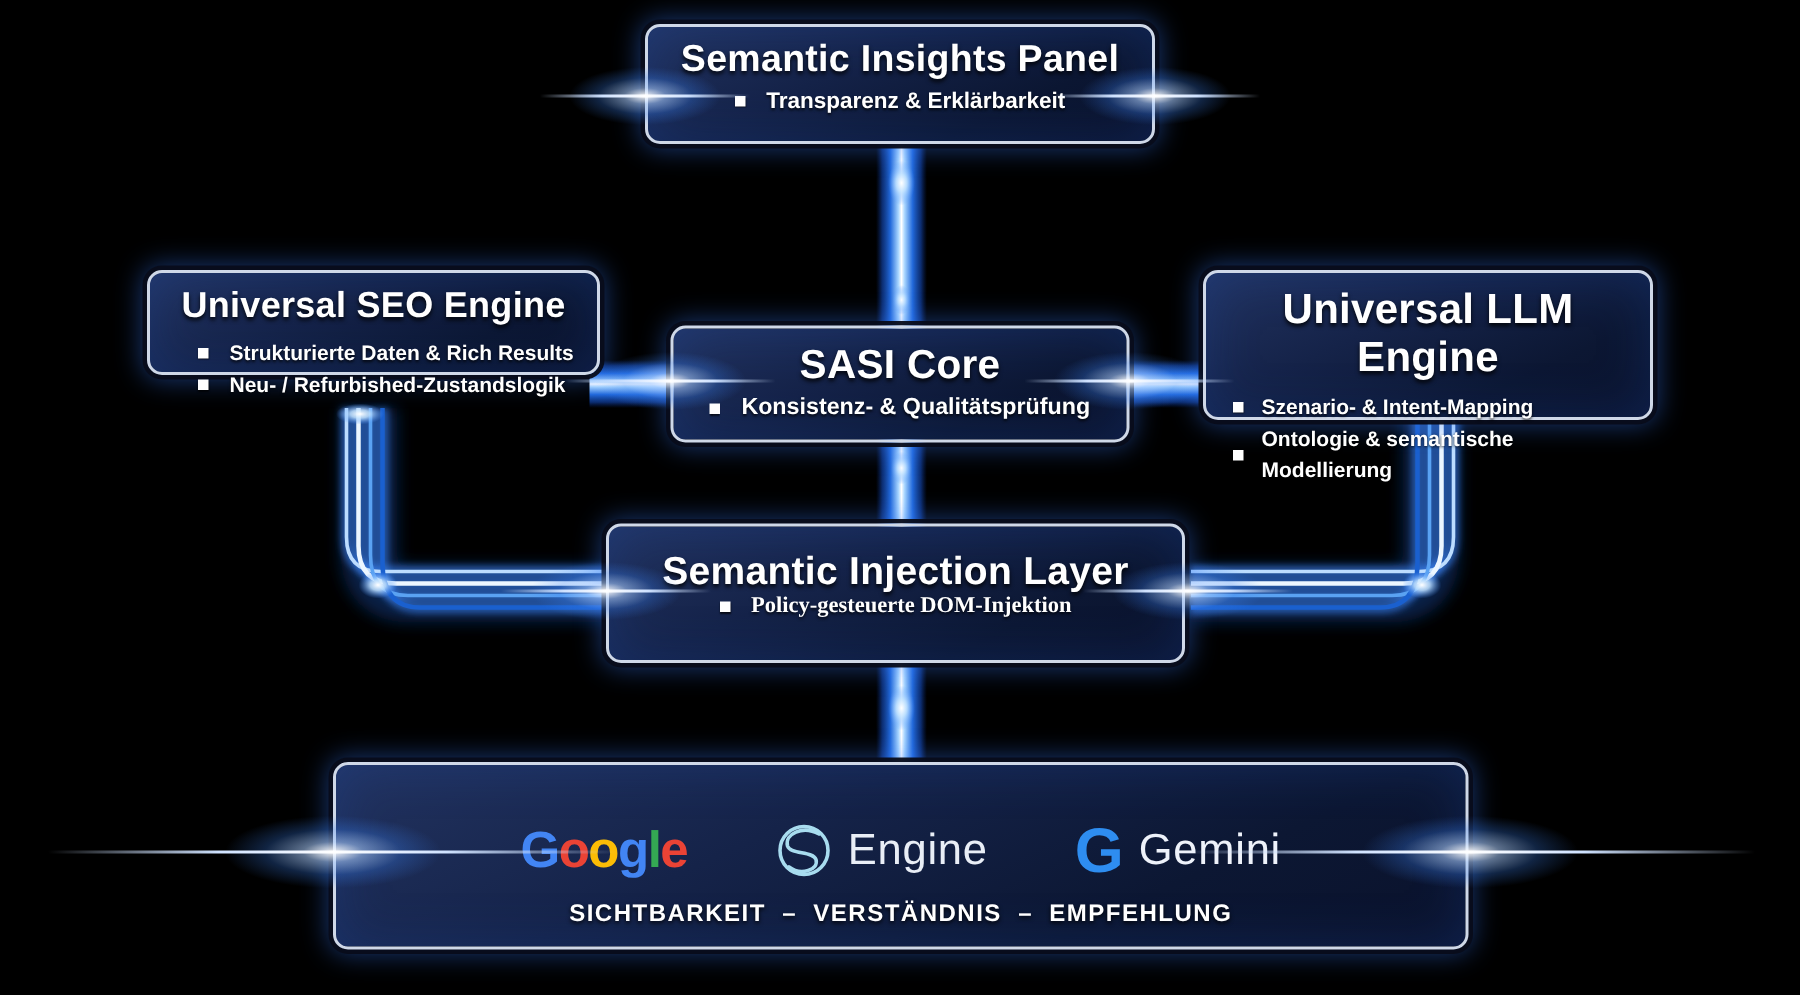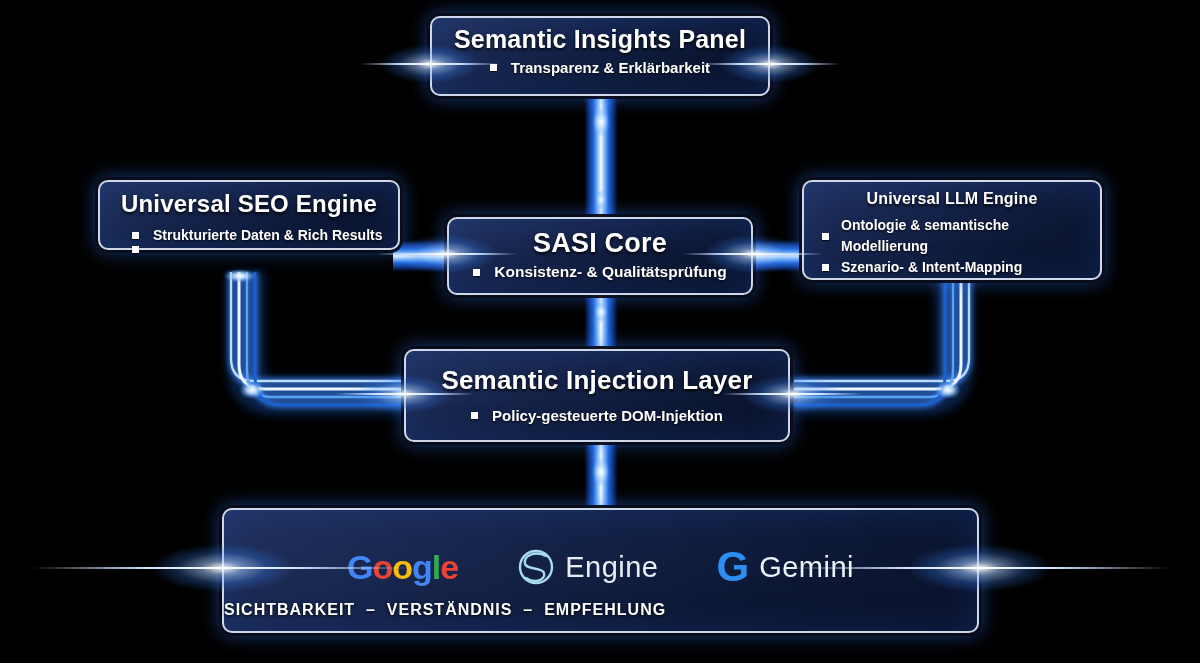--- a/index.html
+++ b/index.html
@@ -31,38 +31,38 @@
   .n-insights .node-title{font-size:25px;}
   .n-insights .bullet-row{font-size:15px;margin-top:5px;}
   .n-seo{left:98px;top:180px;width:302px;height:70px;padding-top:8px;}
   .n-seo .node-title{font-size:24px;}
   .n-seo .bullets{margin-top:7px;padding-left:32px;}
   .n-seo .bullet-row{font-size:14px;line-height:21px;}
   .n-sasi{left:447px;top:217px;width:306px;height:78px;padding-top:9px;}
   .n-sasi .node-title{font-size:27px;}
   .n-sasi .bullet-row{font-size:15.5px;margin-top:4px;}
   .n-llm{left:802px;top:180px;width:300px;height:100px;padding-top:8px;}
-  .n-llm .node-title{font-size:16px;}
+  .n-llm .node-title{font-size:28px;}
   .n-llm .bullets{margin-top:7px;padding-left:18px;}
   .n-llm .bullet-row{font-size:14px;line-height:21px;}
   .n-llm .bullet-marker{margin-right:12px;}
   .n-injection{left:404px;top:349px;width:386px;height:93px;padding-top:14px;}
   .n-injection .node-title{font-size:26px;}
-  .n-injection .bullet-row{font-size:15px;margin-top:11px;}
+  .n-injection .bullet-row{font-size:15px;font-family:Liberation Serif, serif;}
   
   .n-platforms{left:222px;top:508px;width:757px;height:125px;}
   .logo-row{position:absolute;top:36px;left:0;width:100%;display:flex;
             justify-content:center;align-items:center;gap:58px;}
   .google-logo{font-size:34px;font-weight:bold;letter-spacing:-1px;}
   .chatgpt-logo{display:flex;align-items:center;gap:9px;color:#a8dcef;}
   .chatgpt-label{font-size:29px;color:#e9eef6;font-weight:400;letter-spacing:.5px;}
   .gemini-logo{display:flex;align-items:center;gap:10px;}
   .gemini-g{font-size:42px;font-weight:bold;line-height:1;}
   .gemini-label{font-size:29px;color:#eef2fa;font-weight:400;letter-spacing:.5px;}
-  .caption{position:absolute;bottom:12px;left:0;width:100%;
+  .caption{position:absolute;bottom:12px;left:0;width:100%;text-align:center;
            color:#fff;font-weight:bold;font-size:16px;letter-spacing:1px;
            white-space:pre;text-shadow:0 1px 3px rgba(0,0,0,.9);}
   
   .flare{position:absolute;z-index:4;width:140px;height:64px;
          transform:translate(-50%,-50%);pointer-events:none;
          background:radial-gradient(ellipse 50% 42% at center,rgba(255,255,255,.95) 0%,
                     rgba(170,205,255,.55) 20%,rgba(60,130,240,.28) 45%,rgba(0,0,0,0) 72%);}
   .flare .streak{position:absolute;top:50%;left:50%;transform:translate(-50%,-50%);
          width:100%;height:2px;
          background:linear-gradient(to right,rgba(120,170,255,0),#cfe2ff 30%,#ffffff 50%,#cfe2ff 70%,rgba(120,170,255,0));}
@@ -176,42 +176,43 @@
 
   <div class="node n-seo">
     <div class="node-title">Universal SEO Engine</div>
     <div class="bullets">
       <div class="bullet-row">
         <span class="bullet-marker"></span>
         <span>Strukturierte Daten &amp; Rich Results</span>
       </div>
       <div class="bullet-row">
         <span class="bullet-marker"></span>
+        <span>Neu- / Refurbished-Zustandslogik</span>
       </div>
     </div>
   </div>
 
   <div class="node n-sasi">
     <div class="node-title">SASI Core</div>
     <div class="bullet-row centered">
       <span class="bullet-marker"></span>
       <span>Konsistenz- &amp; Qualitätsprüfung</span>
     </div>
   </div>
 
   <div class="node n-llm">
     <div class="node-title">Universal LLM Engine</div>
     <div class="bullets">
       <div class="bullet-row">
         <span class="bullet-marker"></span>
+        <span>Szenario- &amp; Intent-Mapping</span>
+      </div>
+      <div class="bullet-row">
+        <span class="bullet-marker"></span>
         <span>Ontologie &amp; semantische Modellierung</span>
-      </div>
-      <div class="bullet-row">
-        <span class="bullet-marker"></span>
-        <span>Szenario- &amp; Intent-Mapping</span>
       </div>
     </div>
   </div>
 
   <div class="node n-injection">
     <div class="node-title">Semantic Injection Layer</div>
     <div class="bullet-row centered">
       <span class="bullet-marker"></span>
       <span>Policy-gesteuerte DOM-Injektion</span>
     </div>

